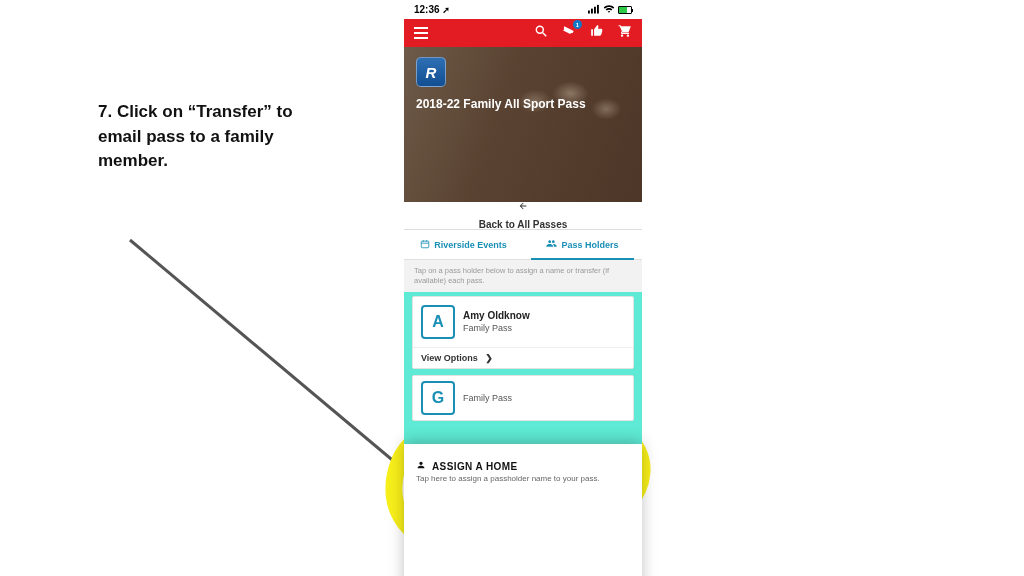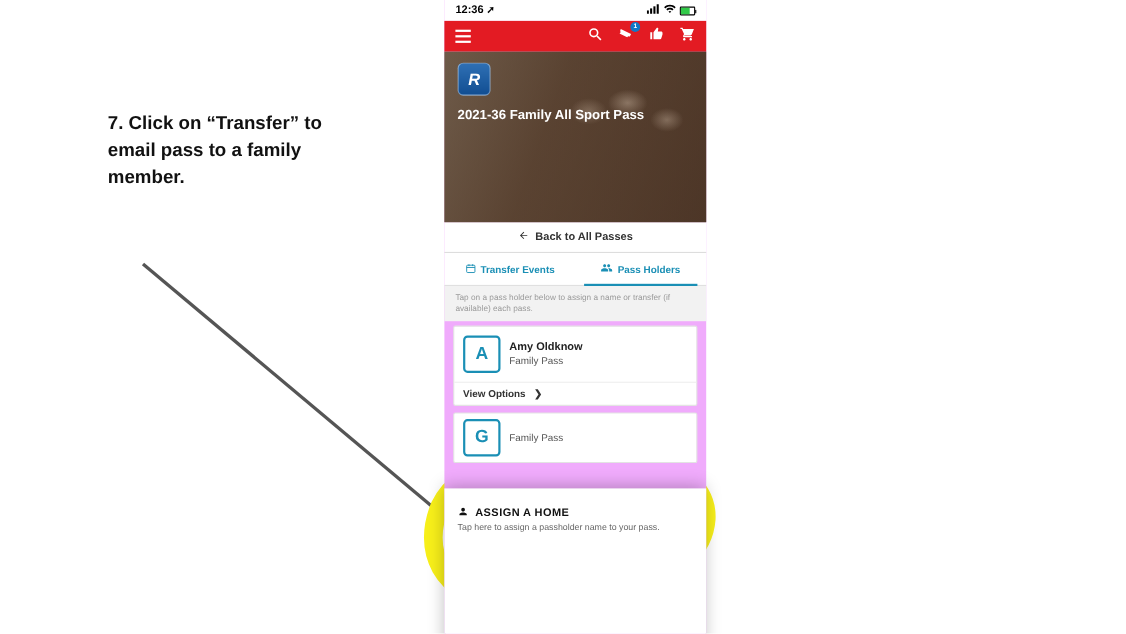--- a/index.html
+++ b/index.html
@@ -34,21 +34,21 @@
     pointer-events: none;
   }
 
   
   .phone {
     position: absolute;
     left: 404px;
     top: 0px;
     width: 238px;
     height: 576px;
-    background: #f0abfc;
+    background: #5eead4;
     overflow: visible;
   }
 
   .status-bar {
     height: 19px;
     background: #ffffff;
     display: flex;
     justify-content: space-between;
     align-items: center;
     padding: 0 10px;
@@ -106,21 +106,21 @@
   .hero h3 {
     margin-top: 10px; font-size: 12px; font-weight:800; position:relative; z-index:1;
   }
   .hero p {
     margin-top: 4px; font-size: 7.3px; line-height:1.35; color:#e7e2dc; position:relative; z-index:1;
   }
 
   .back-bar {
     height: 28px; background:#fff; border-bottom:1px solid #ddd;
     display:flex; align-items:center; justify-content:center;
-    font-size:10px; font-weight:700; color:#333; gap:6px;
+    font-size:10px; font-weight:700; color:#333; gap:6px;flex-direction:column;
   }
 
   .tabs {
     height: 30px; background:#fff; display:flex; border-bottom:1px solid #e0e0e0;
   }
   .tab {
     flex:1; display:flex; align-items:center; justify-content:center; gap:4px;
     font-size:9px; font-weight:700; color:#1a8fb5; position:relative;
   }
   .tab.active::after {
@@ -272,21 +272,21 @@
         <svg class="icon-svg-lg" viewBox="0 0 24 24" fill="#fff">
             <path d="M7 18c-1.1 0-2 .9-2 2s.9 2 2 2 2-.9 2-2-.9-2-2-2zm10 0c-1.1 0-2 .9-2 2s.9 2 2 2 2-.9 2-2-.9-2-2-2zM7.2 14h9.6c.8 0 1.5-.5 1.8-1.2L22 4H5.2L4.3 2H1v2h2l3.6 8-1.3 2.4C4.5 15.4 5.5 17 7 17h12v-2H7l.2-1z"></path>
           </svg>
       </span>
     </span>
   </div>
 
   <div class="hero">
     <div class="hero-overlay-hands"></div>
     <div class="hero-logo">R</div>
-    <h3>2021-36 Family All Sport Pass</h3>
+    <h3>2018-22 Family All Sport Pass</h3>
   </div>
 
   <div class="back-bar">
     <span>
       <svg width="10" height="10" viewBox="0 0 24 24" fill="#333">
           <path d="M20 11H7.8l5.6-5.6L12 4l-8 8 8 8 1.4-1.4L7.8 13H20z"></path>
         </svg>
     </span>
     <span>Back to All Passes</span>
   </div>
@@ -294,21 +294,21 @@
   <div class="tabs">
     <div class="tab">
       <span>
         <svg width="10" height="10" viewBox="0 0 24 24" fill="none" stroke="#1a8fb5" stroke-width="2">
             <rect x="3" y="5" width="18" height="16" rx="2"></rect>
             <line x1="3" y1="10" x2="21" y2="10"></line>
             <line x1="8" y1="3" x2="8" y2="7"></line>
             <line x1="16" y1="3" x2="16" y2="7"></line>
           </svg>
       </span>
-      <span>Transfer Events</span>
+      <span>Riverside Events</span>
     </div>
     <div class="tab active">
       <span>
         <svg width="11" height="11" viewBox="0 0 24 24" fill="#1a8fb5">
             <path d="M16 11c1.66 0 3-1.34 3-3s-1.34-3-3-3-3 1.34-3 3 1.34 3 3 3zm-8 0c1.66 0 3-1.34 3-3S9.66 5 8 5 5 6.34 5 8s1.34 3 3 3zm0 2c-2.33 0-7 1.17-7 3.5V19h14v-2.5c0-2.33-4.67-3.5-7-3.5zm8 0c-.29 0-.62.02-.97.05 1.16.84 1.97 1.97 1.97 3.45V19h6v-2.5c0-2.33-4.67-3.5-7-3.5z"></path>
           </svg>
       </span>
       <span>Pass Holders</span>
     </div>
   </div>

